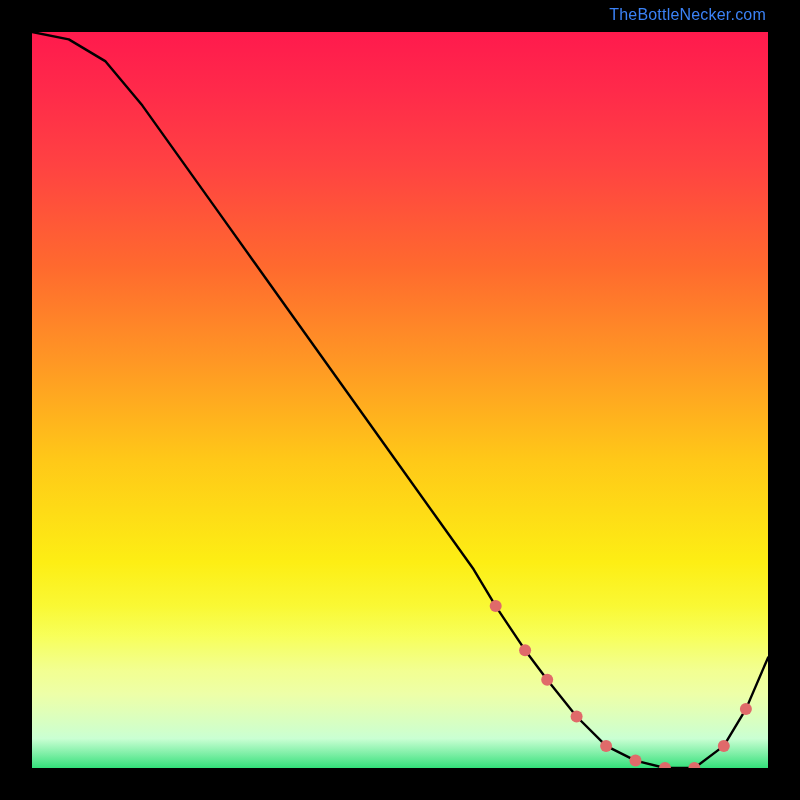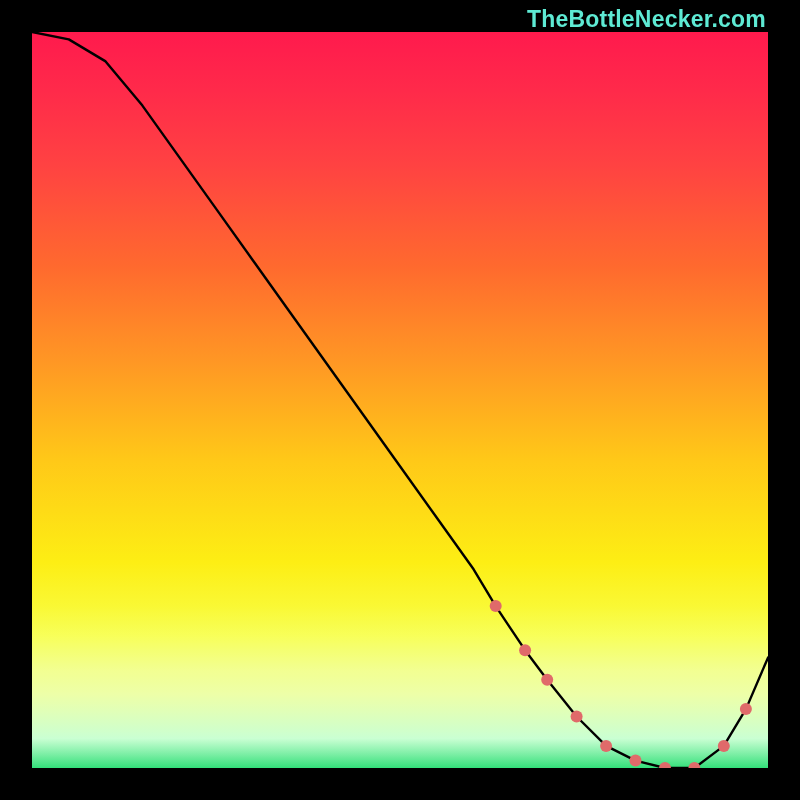--- a/index.html
+++ b/index.html
@@ -58,23 +58,23 @@
     left: 0;
     top: 0;
     width: 736px;
     height: 736px;
     pointer-events: none;
   }
   .watermark {
     position: absolute;
     top: 6px;
     right: 34px;
-    color: #5eead4;
-    font-size: 23px;
-    font-weight: 700;
+    color: #3b82f6;
+    font-size: 16px;
+    font-weight: 400;
     letter-spacing: 0.2px;
     user-select: none;
   }
 </style>
 </head>
 <body>
 
 <div class="frame">
 
   <div class="watermark">TheBottleNecker.com</div>

